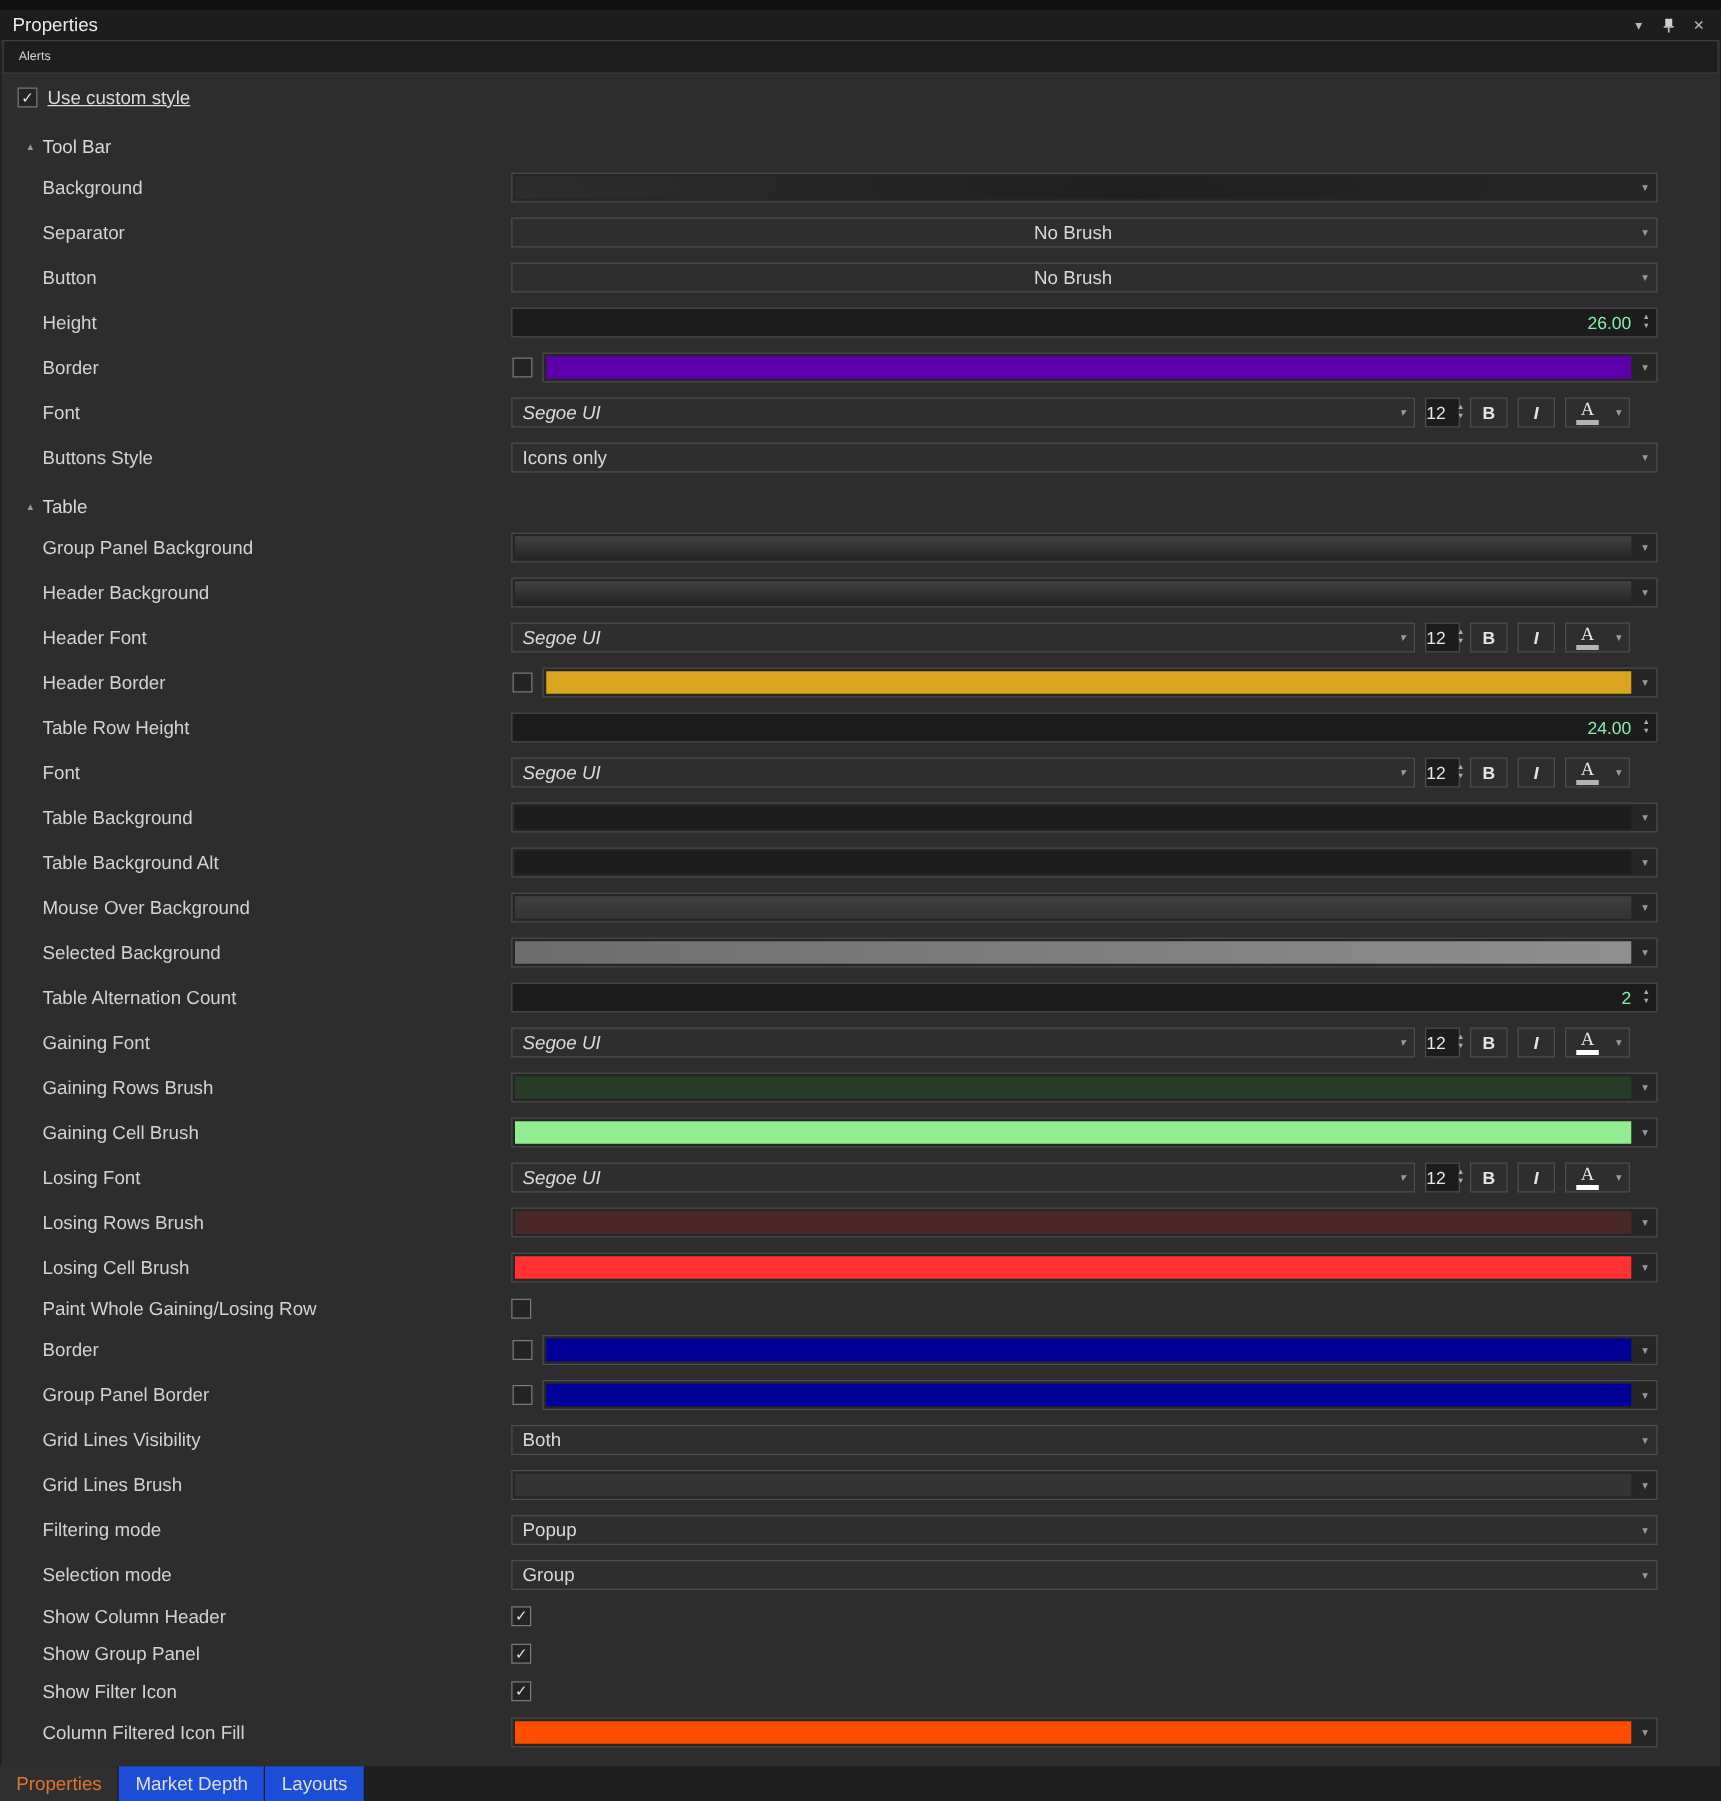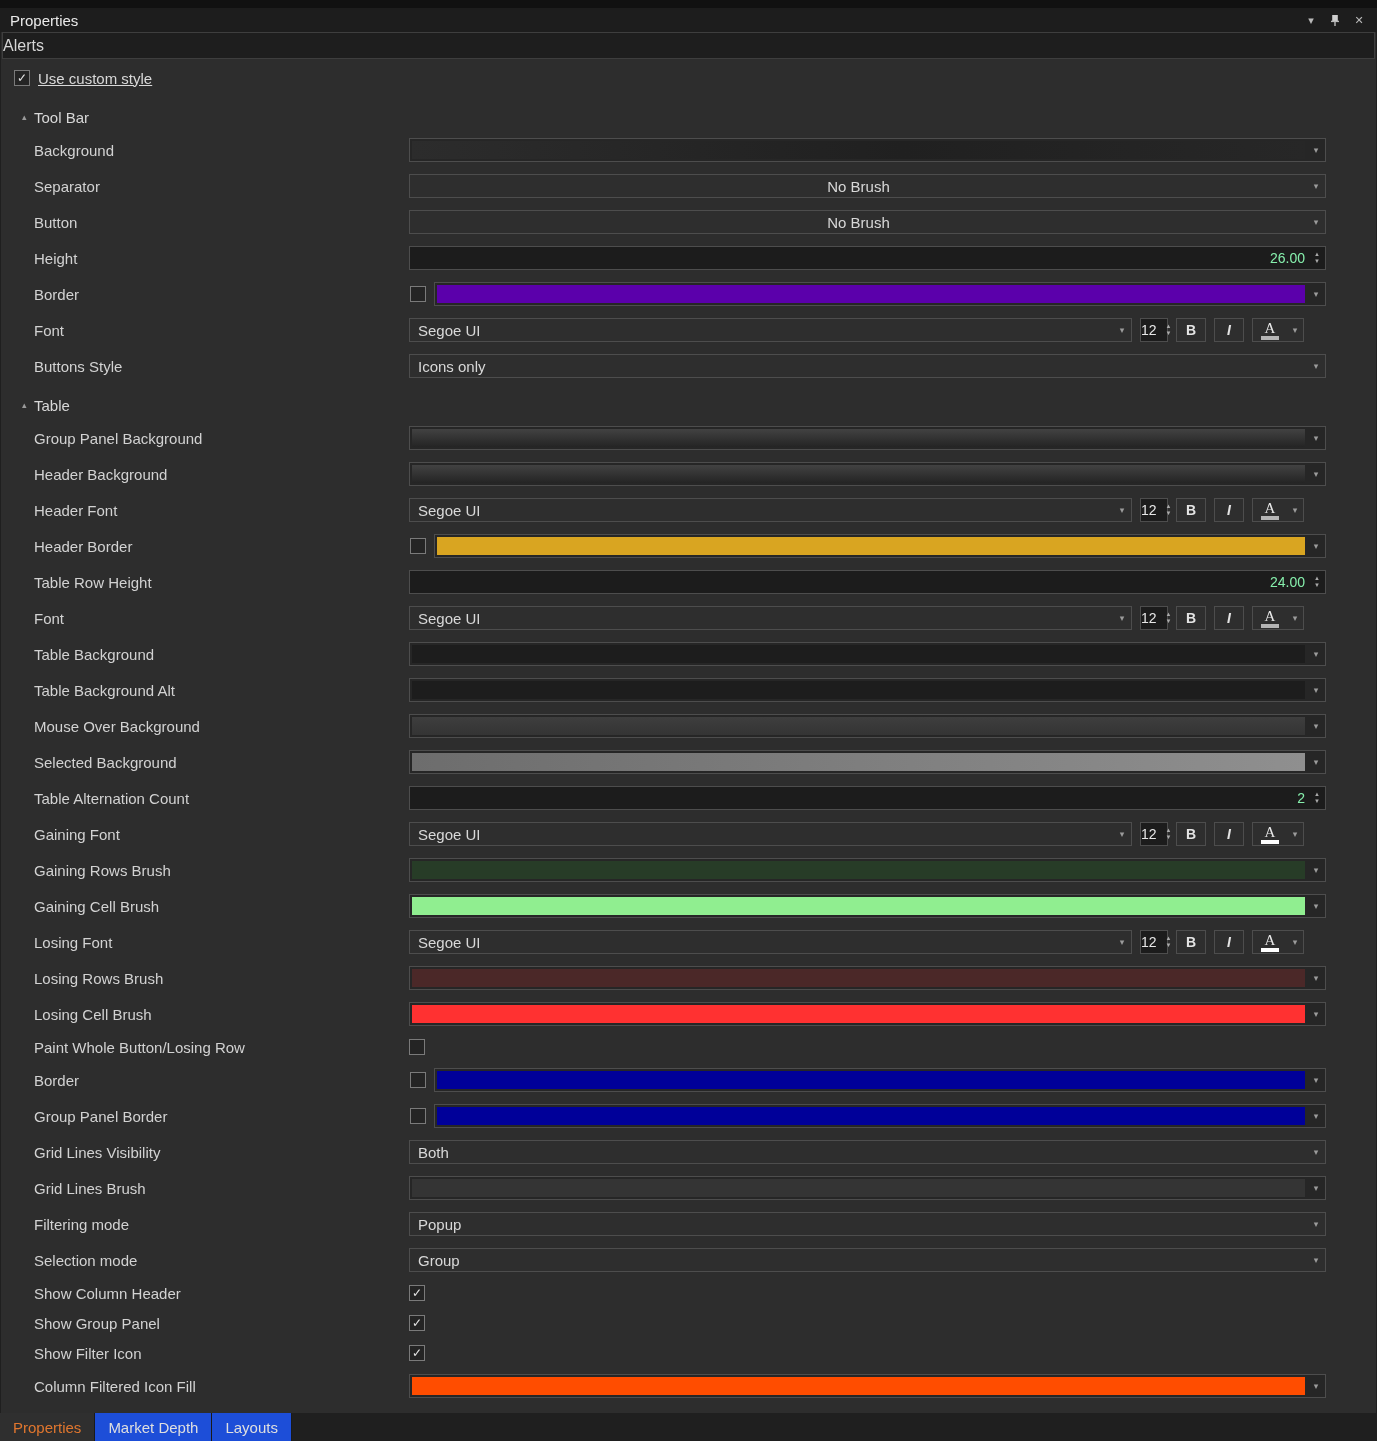--- a/index.html
+++ b/index.html
@@ -12,21 +12,21 @@
   .topstrip{height:8px;background:#111;flex:0 0 auto;}
   
   .titlebar{height:24px;background:#1d1d1d;display:flex;align-items:center;flex:0 0 auto;}
   .titlebar .ttl{color:#eaeaea;font-size:15px;padding-left:10px;flex:1;}
   .tb-ico{width:24px;height:18px;display:flex;align-items:center;justify-content:center;color:#b9b9b9;font-size:11px;cursor:default;}
   .tb-ico svg{display:block;}
   .titlebar .gap{width:6px;}
   
   .alerts{height:28px;flex:0 0 auto;position:relative;}
   .alerts .box{position:absolute;left:2px;right:2px;top:0;bottom:1px;background:#1e1e1e;border:1px solid #3e3e3e;display:flex;align-items:center;}
-  .alerts .box span{color:#d6d6d6;font-size:16px;padding-left:0;}
+  .alerts .box span{color:#d6d6d6;font-size:10px;padding-left:12px;}
   
   .customrow{height:36px;display:flex;align-items:center;flex:0 0 auto;}
   .customrow .cb{margin-left:14px;}
   .customrow .lbl{color:#d9d9d9;font-size:15px;margin-left:8px;text-decoration:underline;}
   
   #sections{flex:0 0 auto;}
   .section{margin-top:6px;}
   .sec-head{height:30px;display:flex;align-items:center;}
   .sec-head .tri{color:#9a9a9a;font-size:9px;margin-left:22px;width:12px;}
   .sec-head .name{color:#d8d8d8;font-size:15px;}
@@ -47,21 +47,21 @@
   
   .num{flex:1 1 auto;background:#1c1c1c;}
   .num .v{flex:1;text-align:right;color:#86efac;font-size:14px;padding-right:4px;}
   .spin{width:16px;display:flex;flex-direction:column;align-items:center;justify-content:center;flex:0 0 auto;}
   .spin span{font-size:6px;color:#aaa;line-height:7px;cursor:default;}
   
   .cb{box-sizing:border-box;width:16px;height:16px;border:1px solid #7a7a7a;background:#242424;display:flex;align-items:center;justify-content:center;flex:0 0 auto;}
   .cb span{color:#e2e2e2;font-size:12px;line-height:12px;}
   .rowcb{margin-left:1px;margin-right:8px;}
   
-  .fname{width:723px;flex:0 0 auto;margin-right:8px;}
+  .fname{width:723px;flex:0 0 auto;margin-right:8px;font-style:italic;}
   .fsize{width:28px;flex:0 0 auto;margin-right:8px;background:#1c1c1c;}
   .fsize .v{flex:1;text-align:center;color:#e6e6e6;font-size:14px;}
   .fbtn{width:30px;flex:0 0 auto;justify-content:center;margin-right:8px;color:#e4e4e4;cursor:default;}
   .fbtn.b{font-weight:bold;font-size:14px;}
   .fbtn.i{font-style:italic;font-weight:bold;font-size:14px;}
   .fcolor{width:52px;flex:0 0 auto;}
   .fcolor .aglyph{flex:1;display:flex;flex-direction:column;align-items:center;justify-content:center;color:#e8e8e8;font-size:15px;line-height:14px;font-family:"Liberation Serif",serif;}
   .fcolor .ubar{width:18px;height:4px;margin-top:1px;}
   .fcolor .arrow{width:16px;text-align:center;color:#9b9b9b;font-size:9px;}
   
@@ -417,21 +417,21 @@
       <div class="row">
         <span class="label">Losing Cell Brush</span>
         <div class="ctrlwrap">
           <div class="ctrl brush">
             <div class="fill" style="background: rgb(255, 49, 49);"></div>
             <span class="arrow">▾</span>
           </div>
         </div>
       </div>
       <div class="row sm">
-        <span class="label">Paint Whole Button/Losing Row</span>
+        <span class="label">Paint Whole Gaining/Losing Row</span>
         <div class="ctrlwrap">
           <span class="cb"></span>
         </div>
       </div>
       <div class="row">
         <span class="label">Border</span>
         <div class="ctrlwrap">
           <span class="cb rowcb"></span>
           <div class="ctrl brush">
             <div class="fill" style="background: rgb(0, 0, 153);"></div>

